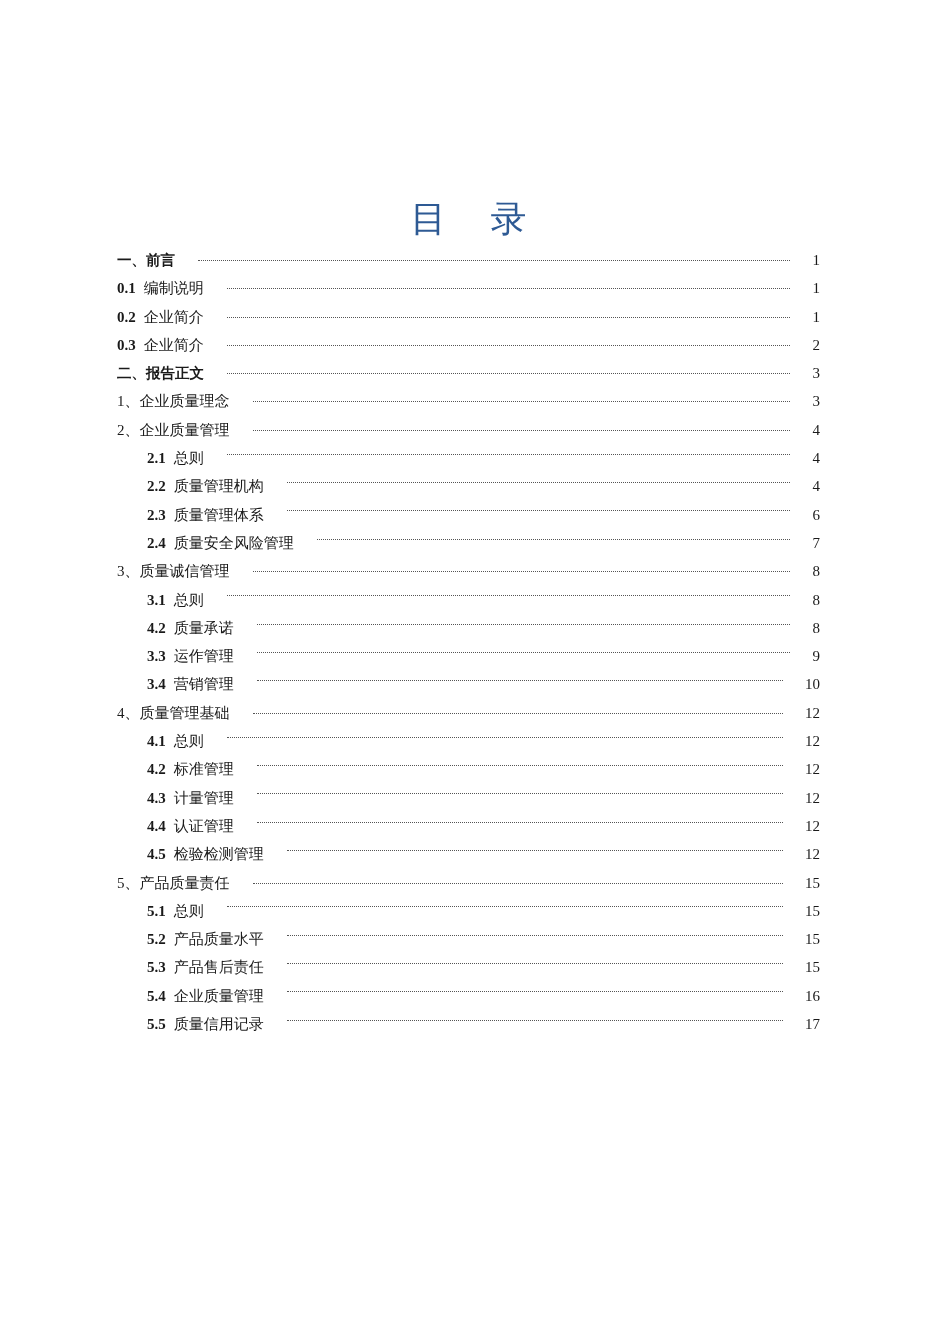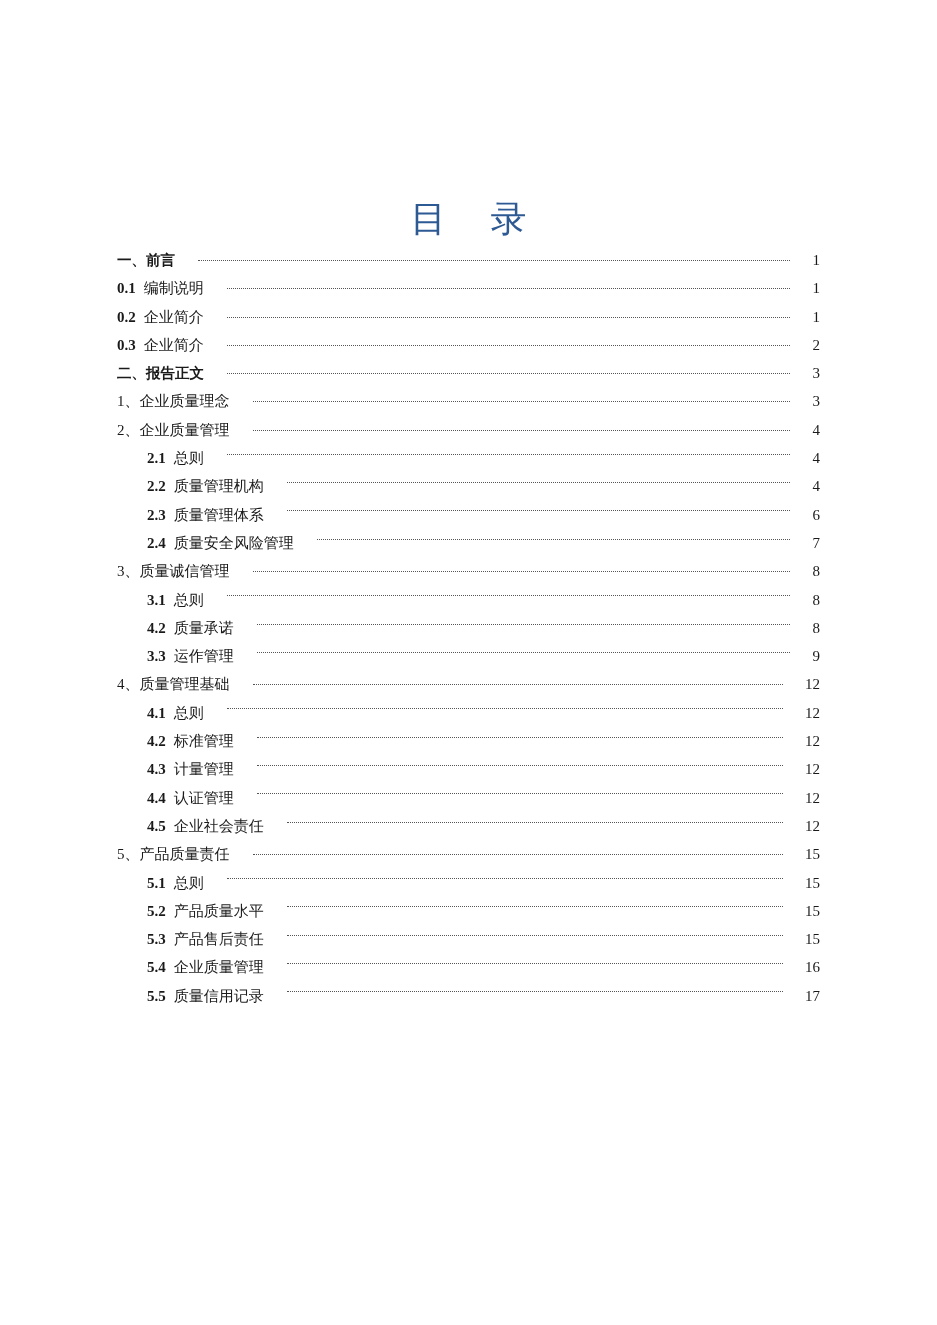--- a/index.html
+++ b/index.html
@@ -145,20 +145,25 @@
       <li class="toc-entry level-2">
     <span class="toc-label"><span class="toc-num">4.2</span><span class="toc-text">质量承诺</span></span>
     <span class="toc-leader"></span>
     <span class="toc-page">8</span>
   </li>
       <li class="toc-entry level-2">
     <span class="toc-label"><span class="toc-num">3.3</span><span class="toc-text">运作管理</span></span>
     <span class="toc-leader"></span>
     <span class="toc-page">9</span>
   </li>
+      <li class="toc-entry level-2">
+    <span class="toc-label"><span class="toc-num">3.4</span><span class="toc-text">营销管理</span></span>
+    <span class="toc-leader"></span>
+    <span class="toc-page">10</span>
+  </li>
       <li class="toc-entry">
     <span class="toc-label"><span class="toc-text">4、质量管理基础</span></span>
     <span class="toc-leader"></span>
     <span class="toc-page">12</span>
   </li>
       <li class="toc-entry level-2">
     <span class="toc-label"><span class="toc-num">4.1</span><span class="toc-text">总则</span></span>
     <span class="toc-leader"></span>
     <span class="toc-page">12</span>
   </li>
@@ -171,21 +176,21 @@
     <span class="toc-label"><span class="toc-num">4.3</span><span class="toc-text">计量管理</span></span>
     <span class="toc-leader"></span>
     <span class="toc-page">12</span>
   </li>
       <li class="toc-entry level-2">
     <span class="toc-label"><span class="toc-num">4.4</span><span class="toc-text">认证管理</span></span>
     <span class="toc-leader"></span>
     <span class="toc-page">12</span>
   </li>
       <li class="toc-entry level-2">
-    <span class="toc-label"><span class="toc-num">4.5</span><span class="toc-text">企业社会责任</span></span>
+    <span class="toc-label"><span class="toc-num">4.5</span><span class="toc-text">检验检测管理</span></span>
     <span class="toc-leader"></span>
     <span class="toc-page">12</span>
   </li>
       <li class="toc-entry">
     <span class="toc-label"><span class="toc-text">5、产品质量责任</span></span>
     <span class="toc-leader"></span>
     <span class="toc-page">15</span>
   </li>
       <li class="toc-entry level-2">
     <span class="toc-label"><span class="toc-num">5.1</span><span class="toc-text">总则</span></span>

